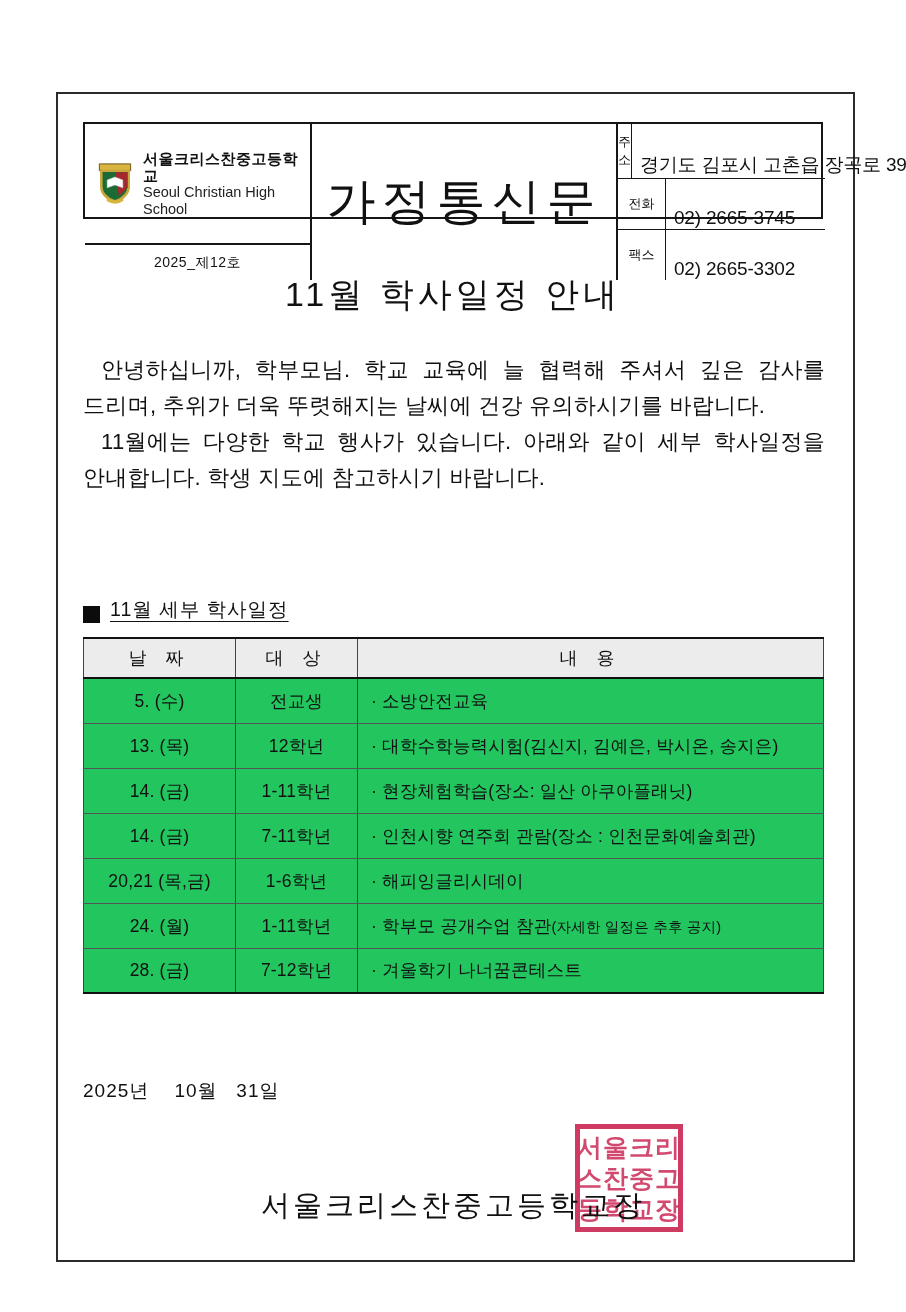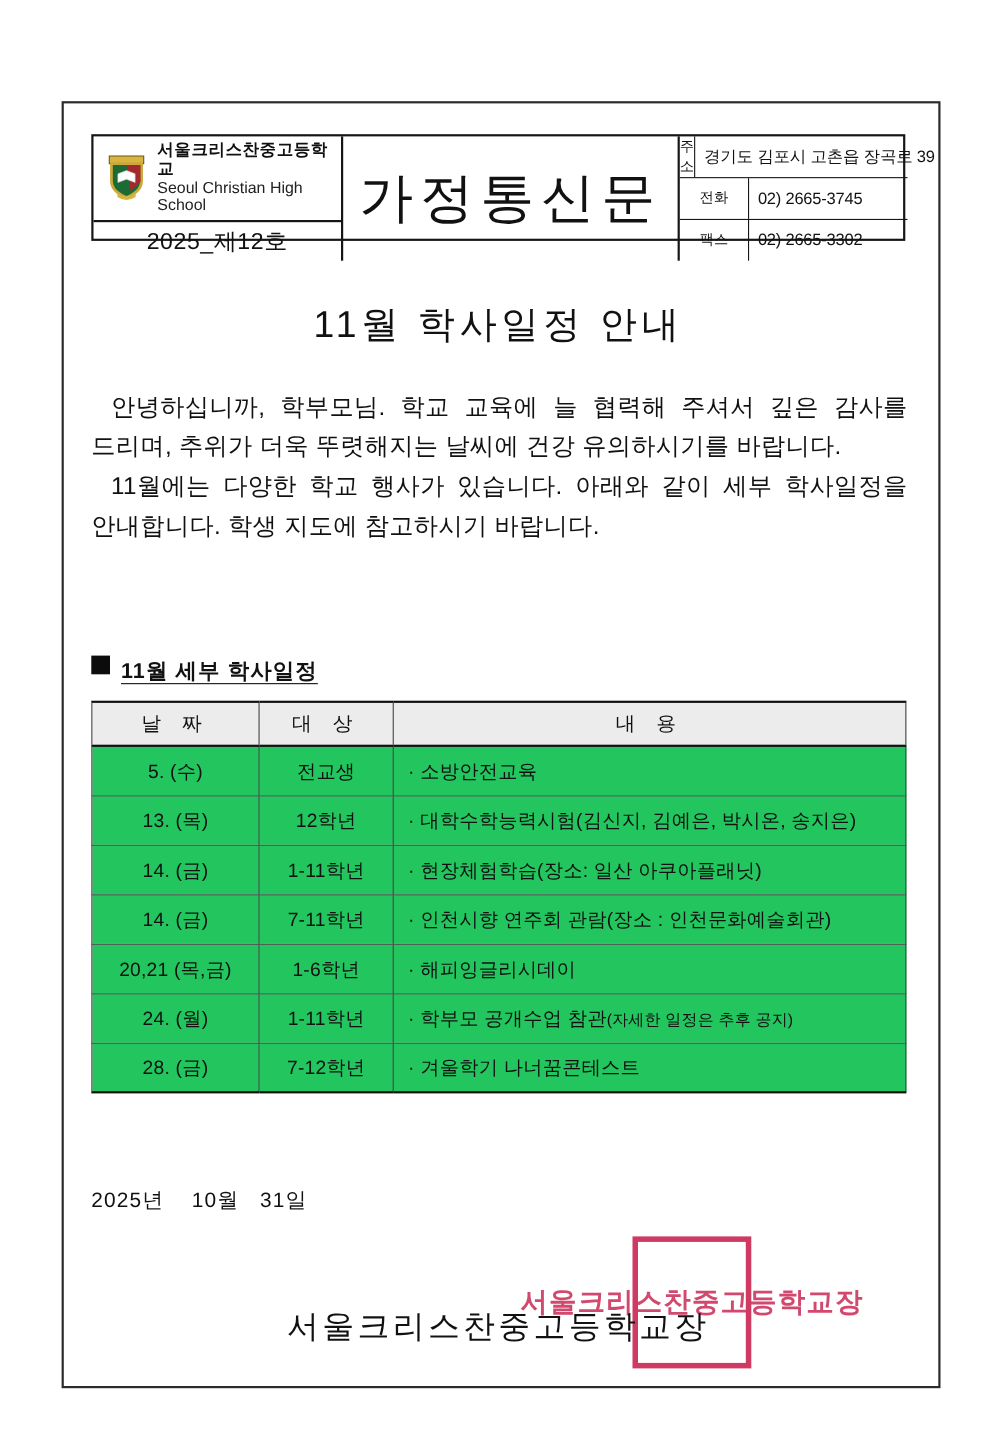--- a/index.html
+++ b/index.html
@@ -14,43 +14,43 @@
   .hdr { position:absolute; left:83px; top:122px; width:740px; height:97px;
          display:grid; grid-template-columns:227px 306px 207px;
          border:2px solid #161616; background:#fff; }
   .hdr-left { border-right:2px solid #161616; display:flex; flex-direction:column; }
   .hdr-left-top { flex:1; display:flex; align-items:center; gap:8px; padding:4px 6px 4px 10px;
                   border-bottom:2px solid #161616; }
   .school-names { display:flex; flex-direction:column; line-height:1.15; }
   .school-ko { font-size:15px; font-weight:600; letter-spacing:.5px; }
   .school-en { font-size:14.5px; color:#222; }
   .hdr-left-bottom { height:35px; display:flex; align-items:center; justify-content:center;
-                     font-size:21px; letter-spacing:.5px; }
+                     font-size:14px; letter-spacing:.5px; }
   .hdr-mid { display:flex; align-items:center; justify-content:center;
              border-right:2px solid #161616; font-size:49px; letter-spacing:6px; font-weight:500; }
   .hdr-right { display:flex; flex-direction:column; }
   .contact-row { flex:1; display:flex; align-items:stretch; border-bottom:1.6px solid #161616; }
   .contact-row:last-child { border-bottom:none; }
-  .contact-label { width:63px; display:flex; align-items:center; justify-content:center;
+  .contact-label { width:48px; display:flex; align-items:center; justify-content:center;
                    border-right:1.6px solid #161616; font-size:13px; }
-  .contact-value { display:flex; align-items:center; padding-left:8px; font-size:15px;
-                   white-space:nowrap; letter-spacing:-0.2px; }
+  .contact-value { display:flex; align-items:center; padding-left:8px; font-size:19px;
+                   white-space:nowrap; letter-spacing:-0.2px;margin-top:28px; }
 
   
   .doc-title { position:absolute; left:83px; top:272px; width:740px; text-align:center;
                font-size:34px; font-weight:500; letter-spacing:4px; }
 
   
   .body-text { position:absolute; left:83px; top:352px; width:742px;
                font-size:22px; line-height:36px; text-align:justify; letter-spacing:.3px; }
   .body-text p { text-indent:18px; word-break:keep-all; }
 
   
-  .section-head { position:absolute; left:83px; top:596px; font-size:19.5px; font-weight:700;
-                  display:flex; align-items:flex-start; gap:10px; }
+  .section-head { position:absolute; left:83px; top:596px; font-size:19.5px; font-weight:400;
+                  display:flex; align-items:flex-end; gap:10px; }
   .section-square { width:17px; height:17px; background:#0c0c0c; display:inline-block; }
   .section-title { text-decoration:underline; text-underline-offset:5px; letter-spacing:1px; }
 
   
   .sched { position:absolute; left:83px; top:637px; width:740px; border-collapse:collapse;
            table-layout:fixed; }
   .sched col.c1 { width:152px; } .sched col.c2 { width:122px; } .sched col.c3 { width:466px; }
   .sched th { background:#ececec; height:40px; font-weight:500; font-size:18px;
               letter-spacing:7px; border-top:2.4px solid #111; border-bottom:2.4px solid #111; }
   .sched th, .sched td { border-left:1.2px solid #444; border-right:1.2px solid #444; }
@@ -58,22 +58,22 @@
   .sched tr:last-child td { border-bottom:2.4px solid #111; }
   .td-date, .td-target { text-align:center; letter-spacing:.2px; }
   .td-content { text-align:left; padding-left:13px; letter-spacing:.2px; word-break:keep-all; }
   .content-note { font-size:14.5px; }
 
   
   .footer-date { position:absolute; left:83px; top:1078px; width:740px; text-align:left;
                  font-size:19px; white-space:pre; letter-spacing:1px; }
   .signature { position:absolute; left:83px; top:1150px; width:740px; text-align:center;
                font-size:29px; letter-spacing:3px; font-weight:400; z-index:2;margin-top:36px; }
-  .stamp { position:absolute; left:575px; top:1124px; width:108px; height:120px;
-           border:5px solid; display:flex; align-items:center;
+  .stamp { position:absolute; left:575px; top:1124px; width:108px; height:108px;
+           border:5px solid; display:flex; flex-direction:column; align-items:center;
            justify-content:center; z-index:1; background:transparent; }
   .stamp-row { font-size:25px; font-weight:700; line-height:31px; letter-spacing:1px;
                white-space:nowrap; opacity:.92; }
 </style>
 </head>
 <body>
 
 <div class="page">
 
   <div class="page-frame"></div>

